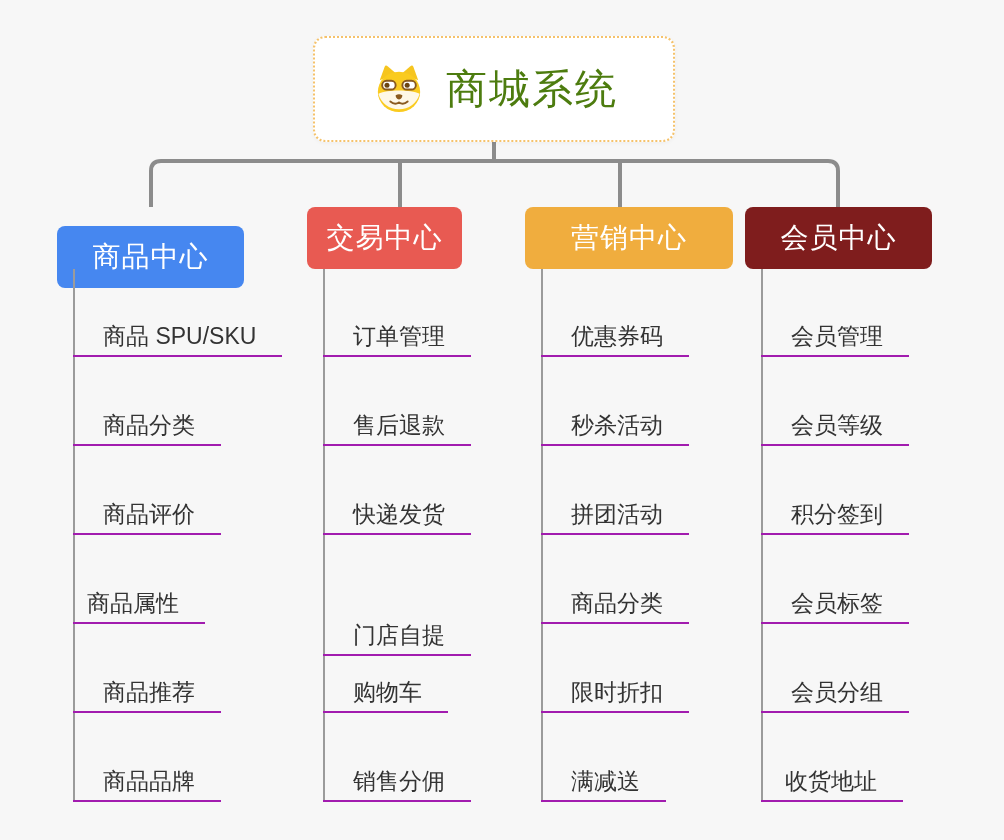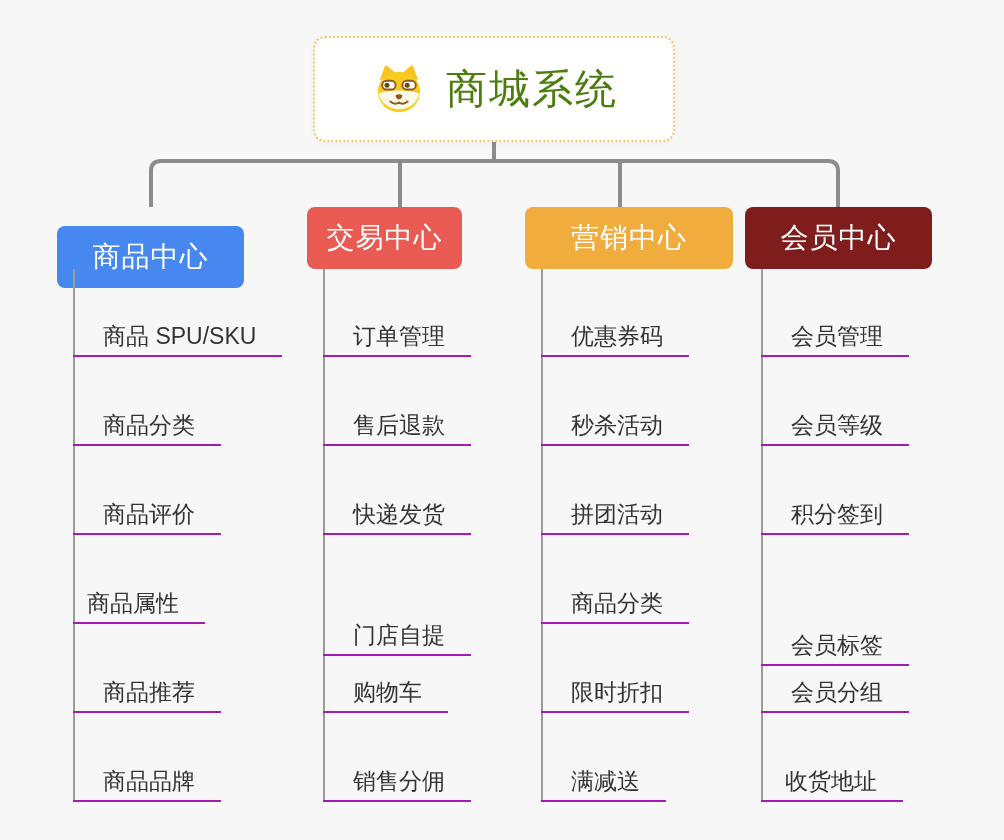--- a/index.html
+++ b/index.html
@@ -92,17 +92,17 @@
       <div class="leaf" style="left: 541px; top: 412px;">秒杀活动</div>
       <div class="leaf" style="left: 541px; top: 501px;">拼团活动</div>
       <div class="leaf" style="left: 541px; top: 590px;">商品分类</div>
       <div class="leaf" style="left: 541px; top: 679px;">限时折扣</div>
       <div class="leaf" style="left: 541px; top: 768px;">满减送</div>
       <div class="branch-box" style="left: 745px; width: 187px; background: #7f1d1d;">会员中心</div>
       <div class="trunk" style="left: 761px;"></div>
       <div class="leaf" style="left: 761px; top: 323px;">会员管理</div>
       <div class="leaf" style="left: 761px; top: 412px;">会员等级</div>
       <div class="leaf" style="left: 761px; top: 501px;">积分签到</div>
-      <div class="leaf" style="left: 761px; top: 590px; margin-top: 42px;">会员标签</div>
+      <div class="leaf" style="left: 761px; top: 590px;">会员标签</div>
       <div class="leaf" style="left: 761px; top: 679px;">会员分组</div>
       <div class="leaf" style="left: 761px; top: 768px; padding-left: 24px;">收货地址</div>
     </div>
 </div>
 
 </body></html>

